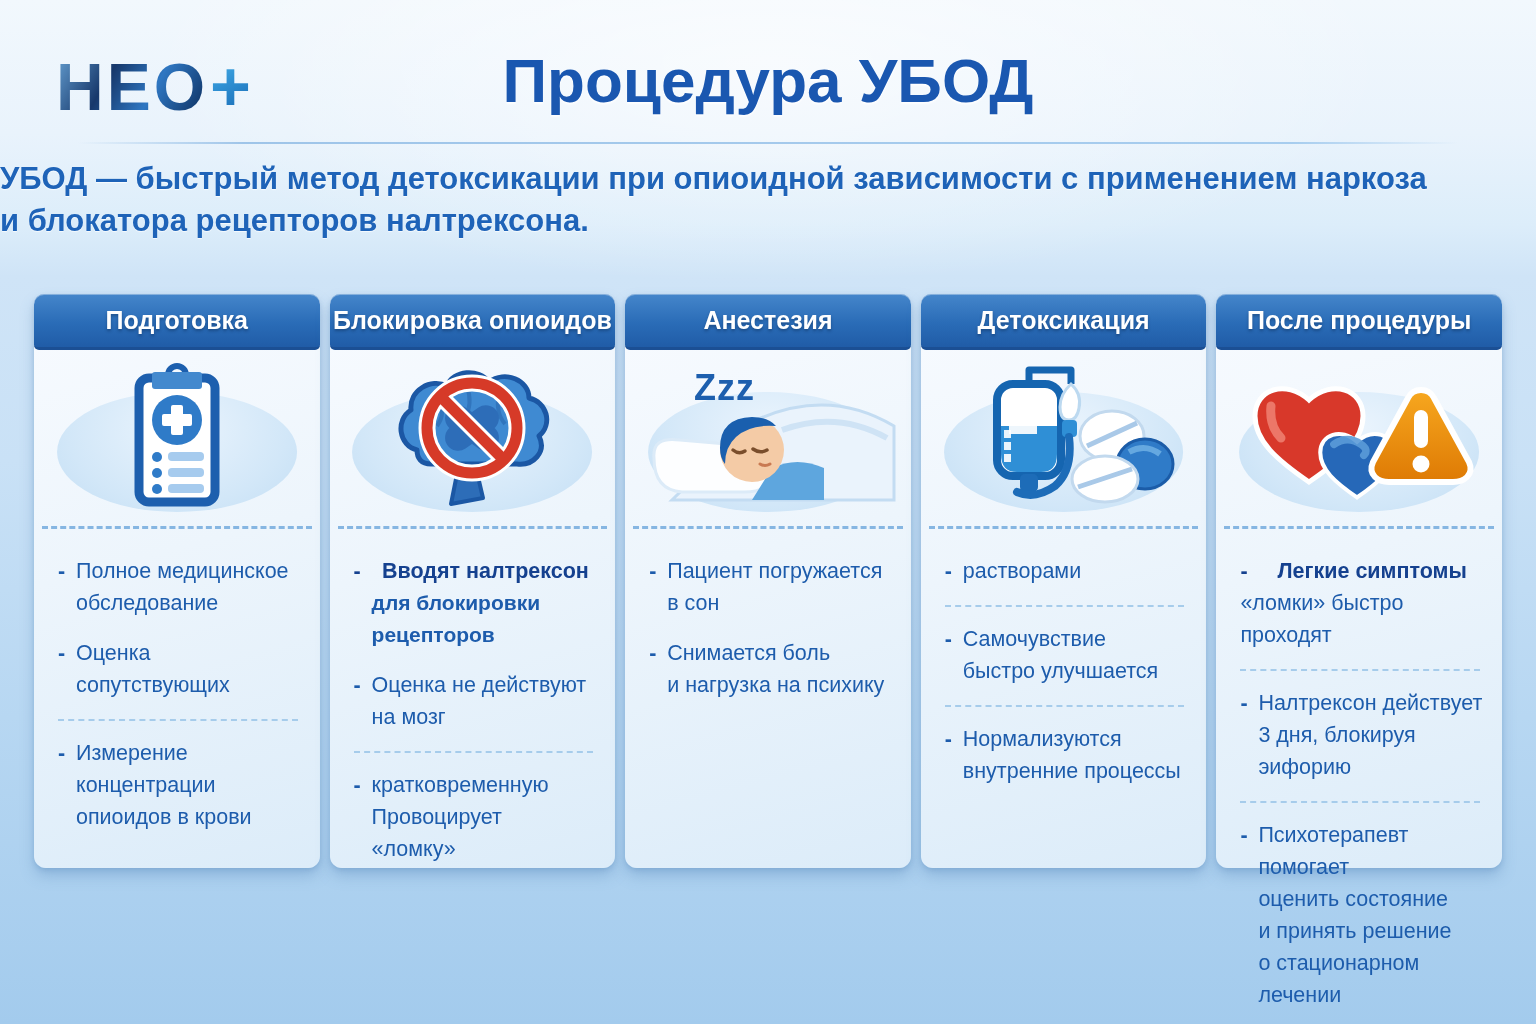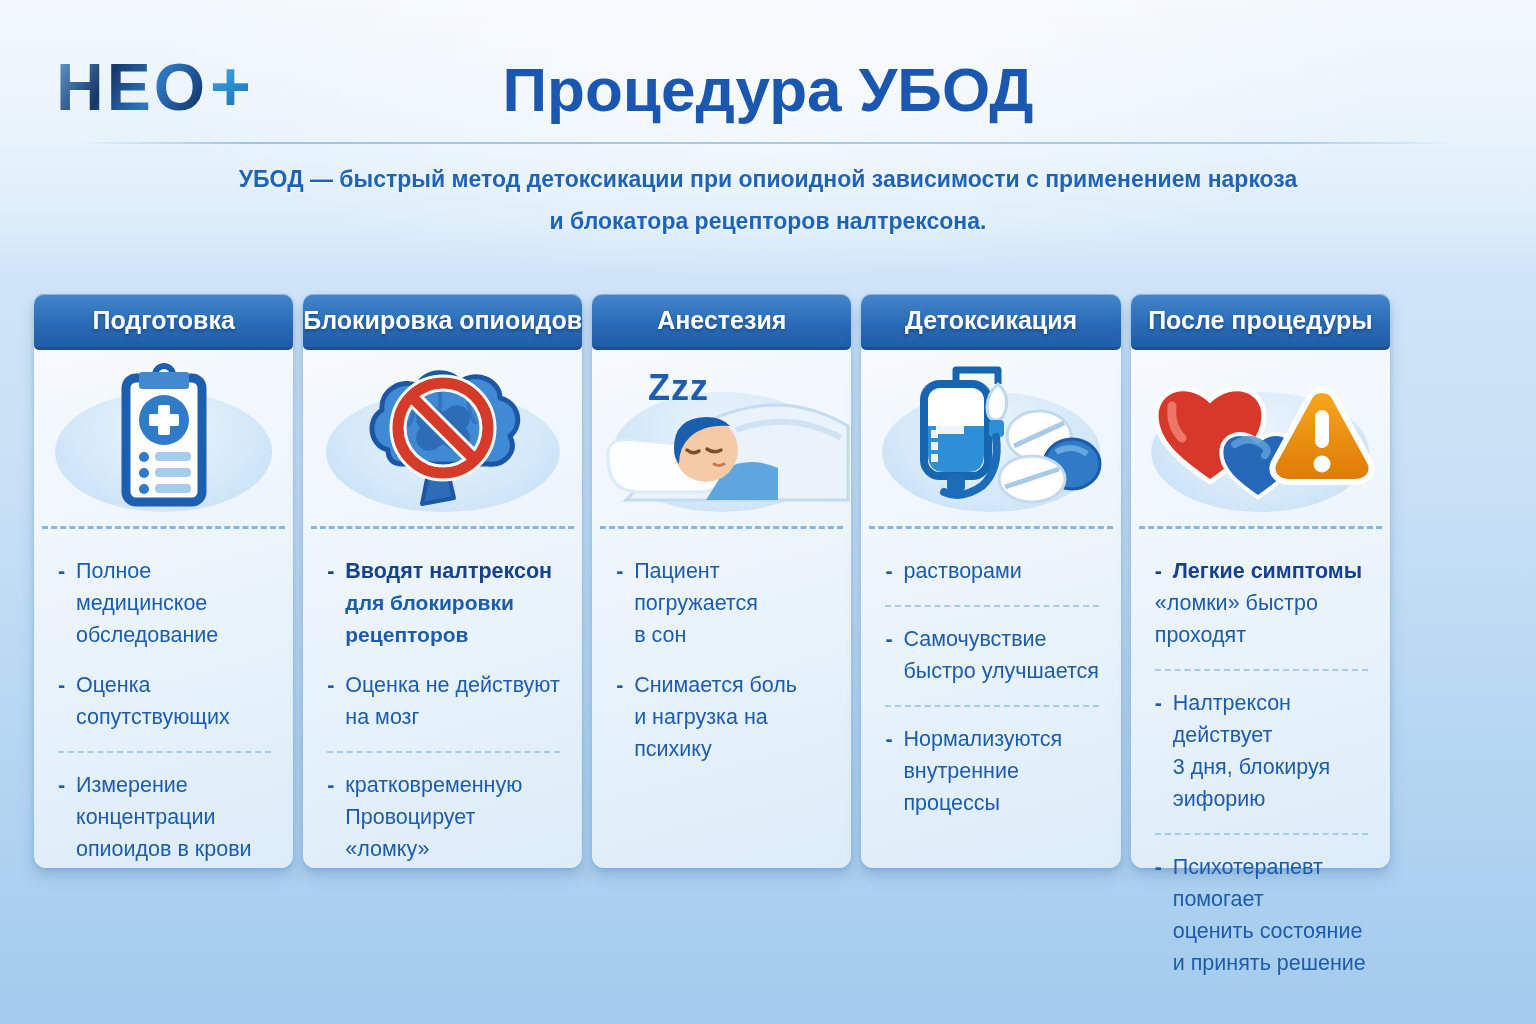--- a/index.html
+++ b/index.html
@@ -16,36 +16,36 @@
     font-size:66px;font-weight:bold;letter-spacing:3px;
     background:linear-gradient(120deg,#6aa6d8 0%,#17386b 35%,#2f77c2 62%,#123a6e 90%);
     -webkit-background-clip:text;background-clip:text;color:transparent;
   }
   .logo-plus{
     font-size:70px;font-weight:bold;margin-left:2px;
     background:linear-gradient(150deg,#49b4ea 10%,#2e8fd2 45%,#1565b0 90%);
     -webkit-background-clip:text;background-clip:text;color:transparent;
   }
   .page-title{
-    position:absolute;left:0;right:0;top:54px;text-align:center;
+    position:absolute;left:0;right:0;top:45px;text-align:center;
     font-size:62px;font-weight:bold;color:#1a57b0;
     text-shadow:0 2px 2px rgba(255,255,255,.85);
   }
   .header-rule{
     position:absolute;left:78px;right:78px;top:142px;height:2px;
     background:linear-gradient(90deg,rgba(150,195,235,0),rgba(140,185,228,.8) 12%,rgba(150,195,235,.8) 88%,rgba(150,195,235,0));
   }
   .subtitle{
-    position:absolute;left:0;right:0;top:158px;text-align:center;
-    font-size:23px;font-weight:bold;color:#1e63b8;line-height:42px;
+    position:absolute;left:0;right:0;top:158px;
+    font-size:31px;font-weight:bold;color:#1e63b8;line-height:42px;
     text-shadow:0 1px 1px rgba(255,255,255,.75);
   }
   
   .cards{
-    position:absolute;left:34px;top:294px;width:1356px;height:574px;
+    position:absolute;left:34px;top:294px;width:1468px;height:574px;
     display:flex;gap:10px;
   }
   .card{
     flex:1 1 0;position:relative;border-radius:12px;
     background:linear-gradient(165deg,#f8fbff 0%,#edf5fc 45%,#dcecf9 100%);
     box-shadow:0 8px 14px rgba(85,135,185,.35),0 2px 4px rgba(85,135,185,.25);
   }
   .card-header{
     height:53px;border-radius:10px 10px 5px 5px;
     background:linear-gradient(180deg,#4586cb 0%,#2a6cb7 55%,#205ca7 100%);
@@ -62,21 +62,21 @@
     width:84%;height:120px;border-radius:50%;
     background:radial-gradient(ellipse at 50% 30%,#eaf4fd 0%,#d2e7f8 65%,#c3def4 100%);
   }
   .icon-stage svg{position:absolute;left:50%;top:50%;transform:translate(-50%,-50%);}
   .card-divider{border-top:3px dashed #86b6e2;margin:0 8px;}
   .card-body{padding:26px 16px 16px 24px;}
   .item{display:flex;margin-bottom:18px;}
   .dash{width:18px;flex:0 0 18px;font-size:21.5px;font-weight:bold;color:#1d5cac;line-height:32px;}
   .item-lines{flex:1;}
   .item-lines span{display:block;font-size:21.5px;color:#1d5cac;line-height:32px;}
-  .item-lines span.b1{font-weight:bold;color:#15418f;}
+  .item-lines span.b1{font-weight:bold;color:#15418f;text-align:center;}
   .item-lines span.small{font-size:21px;font-weight:bold;}
   .item-lines span.outdent{margin-left:-18px;}
   .bold-item .dash{color:#15418f;}
   .item-divider{border-top:2px dashed #a6cceb;margin:16px 6px 16px 0;}
 </style>
 </head>
 <body>
 
 <div class="canvas">
 
@@ -314,19 +314,20 @@
             <span>3 дня, блокируя эифорию</span>
           </span>
         </div>
         <div class="item-divider"></div>
         <div class="item">
           <span class="dash">-</span>
           <span class="item-lines">
             <span>Психотерапевт помогает</span>
             <span>оценить состояние</span>
             <span>и принять решение</span>
+            <span>о стационарном лечении</span>
           </span>
         </div>
       </div>
     </div>
 
   </div>
 </div>
 
 </body></html>

